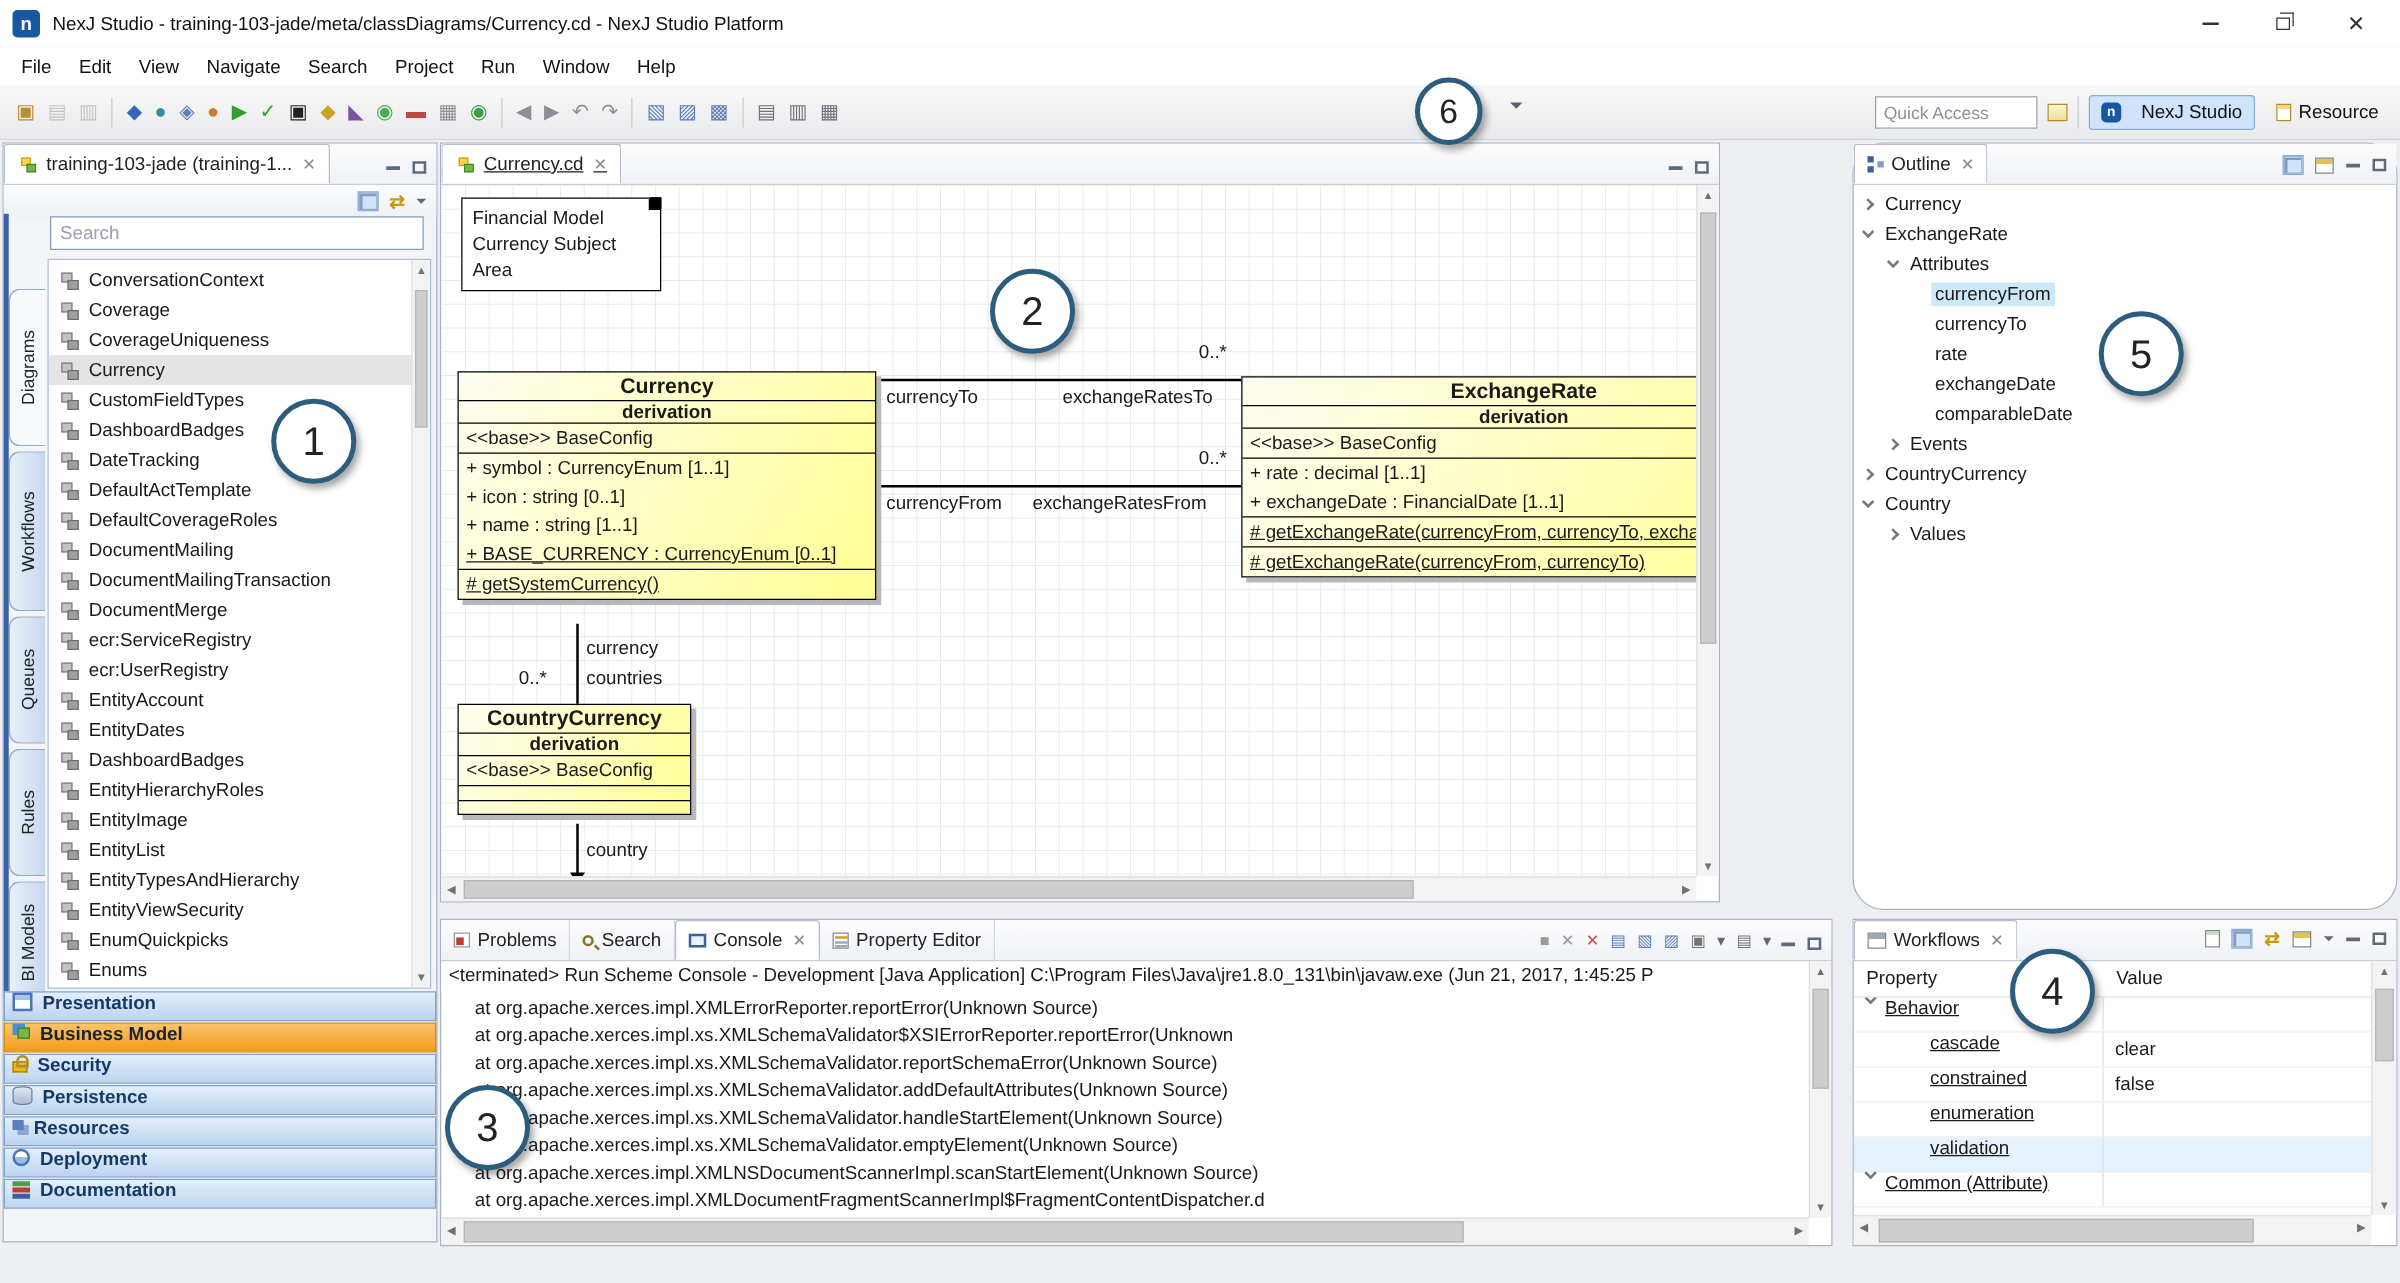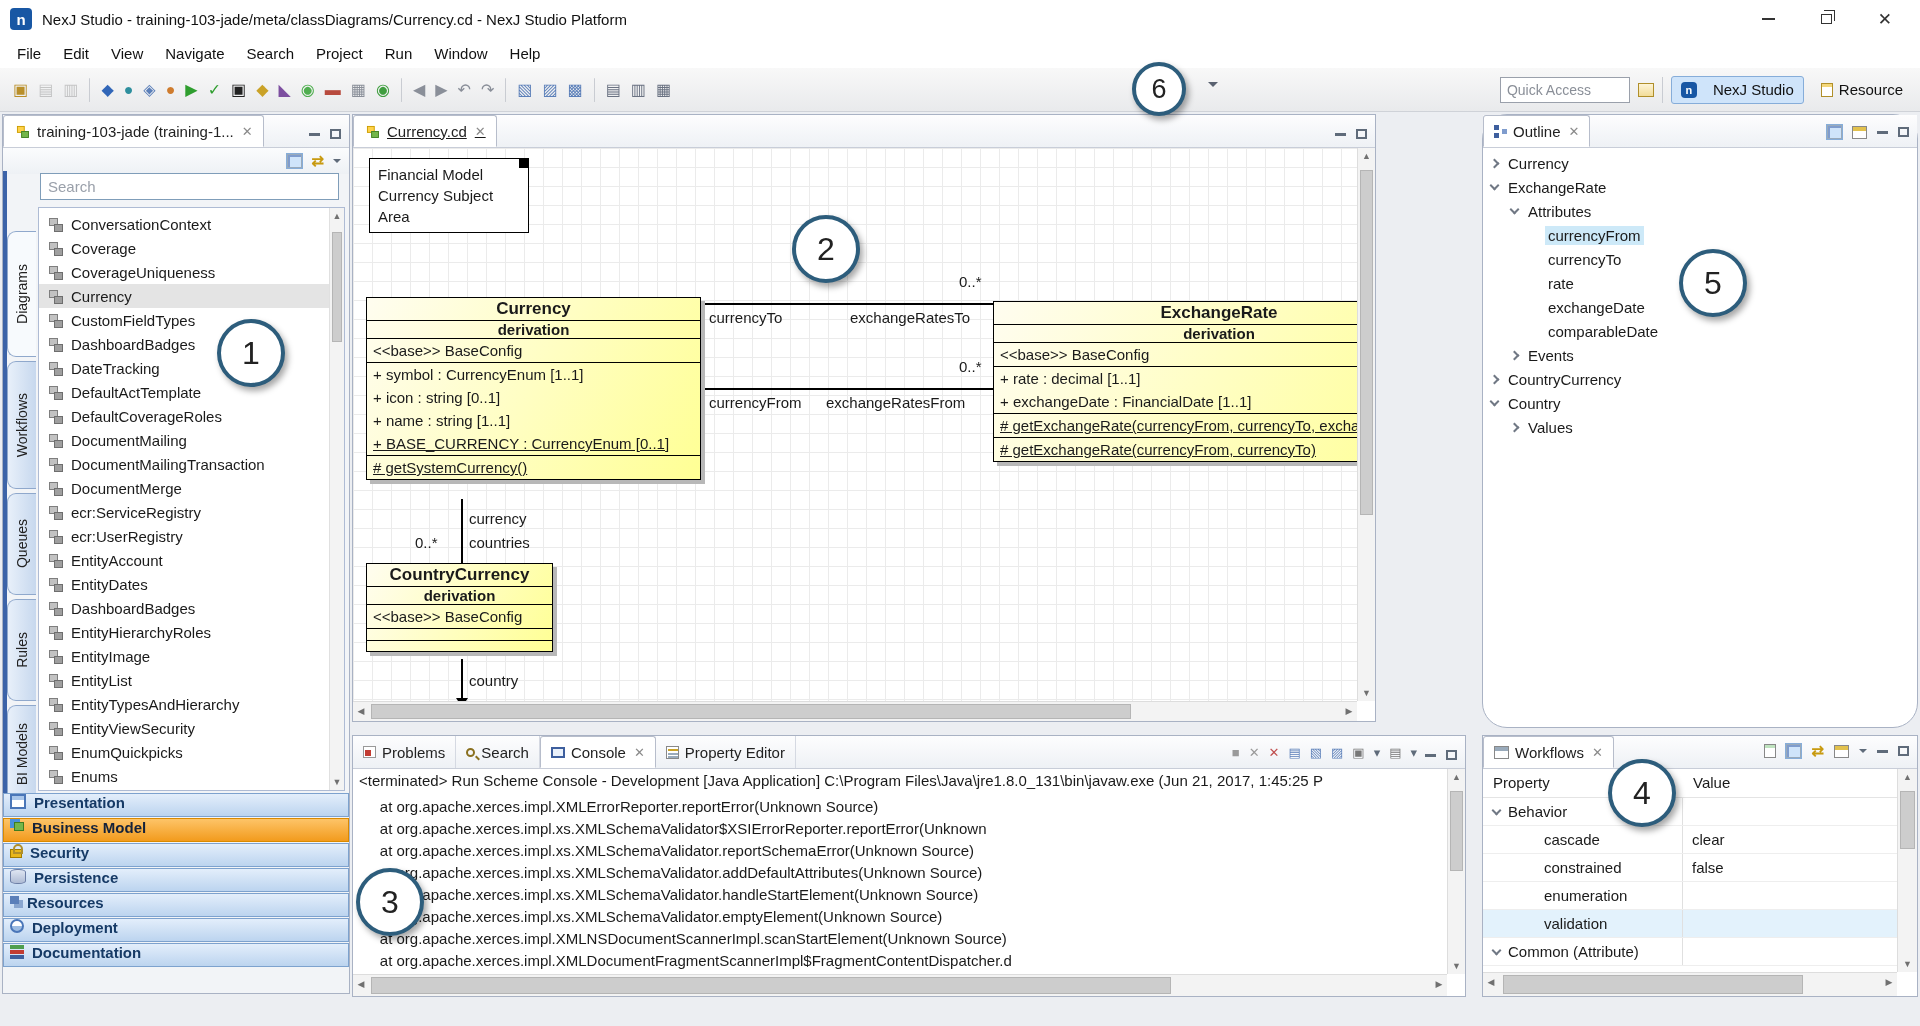--- a/index.html
+++ b/index.html
@@ -146,21 +146,21 @@
   .orow.selected .olabel{background:#cde9f8;}
   .otree{position:absolute;left:2px;top:36px;right:2px;bottom:2px;overflow:hidden;}
 
   
   #props{left:1482px;top:735px;width:436px;height:262px;}
   .phead{position:absolute;left:0;top:34px;right:20px;height:28px;display:flex;border-bottom:1px solid #e4e4e4;}
   .phead span{font-size:15px;padding:4px 0 0 10px;}
   .pcol1{width:200px;}
   .prows{position:absolute;left:0;top:62px;right:20px;bottom:24px;overflow:hidden;}
   .prow{display:flex;height:28px;border-bottom:1px solid #eee;}
-  .prow .pcellL{width:200px;display:flex;align-items:center;padding-left:10px;border-right:1px solid #e0e0e0;}
+  .prow .pcellL{width:200px;display:flex;align-items:flex-start;padding-left:10px;border-right:1px solid #e0e0e0;text-decoration:underline;}
   .prow .pcellL .chev{margin-right:8px;visibility:hidden;}
   .prow.group .pcellL .chev{visibility:visible;transform:rotate(45deg);margin-top:-3px;}
   .prow:not(.group) .pcellL{padding-left:46px;}
   .prow .pcellR{flex:1;display:flex;align-items:center;padding-left:9px;}
   .prow.selected{background:#e3f2fc;}
   #props .vsb{top:33px;bottom:24px;width:20px;}
   #props .hsb{height:24px;right:20px;}
 
   
   .callout{position:absolute;background:#fff;border:4px solid #2d5d7c;border-radius:50%;display:flex;align-items:center;justify-content:center;font-size:32px;color:#222;box-shadow:3px 4px 6px rgba(0,0,0,.35);z-index:60;}

